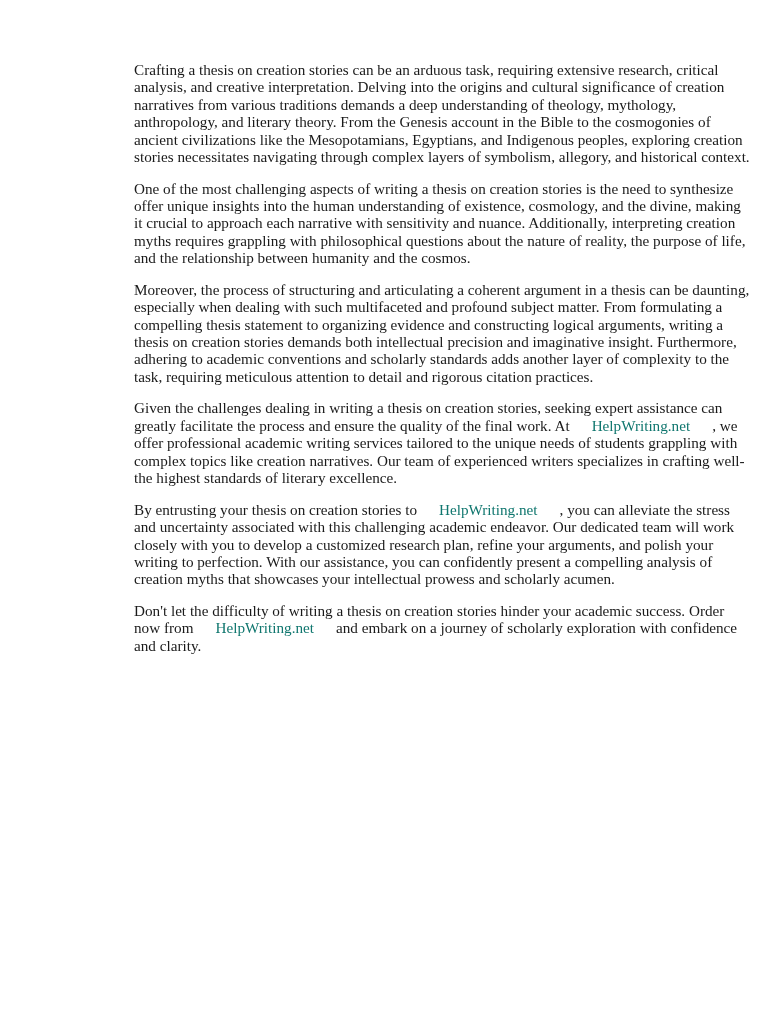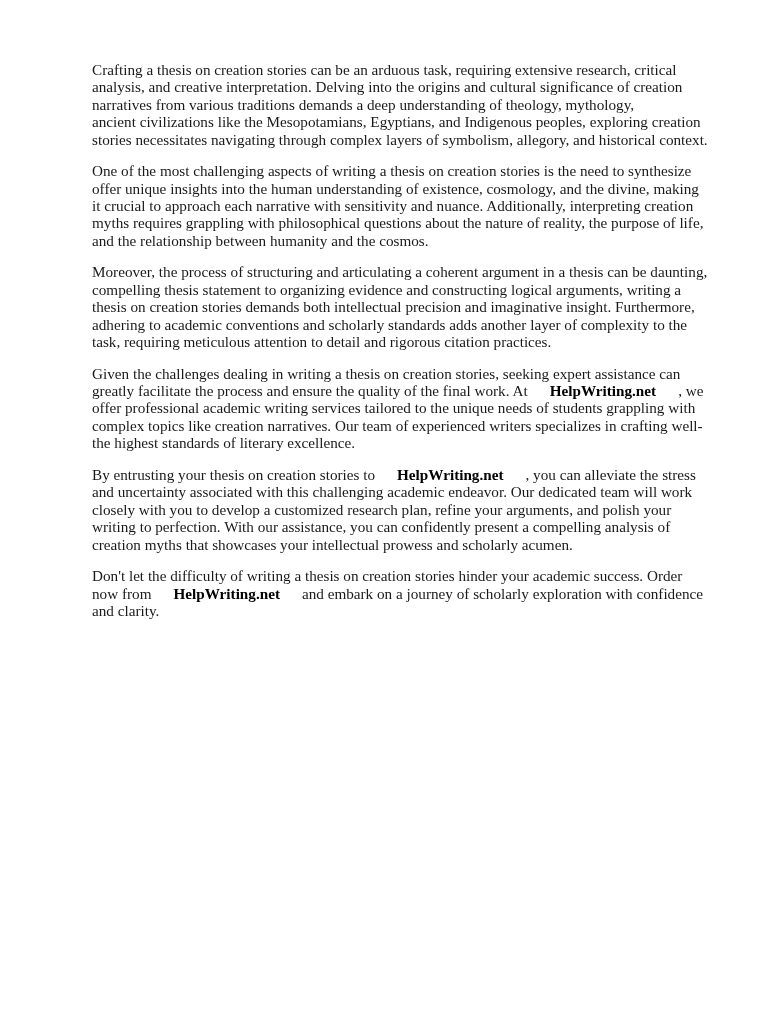--- a/index.html
+++ b/index.html
@@ -1,46 +1,48 @@
 <!DOCTYPE html>
 <html><head>
 <meta charset="utf-8">
 <style>
   html, body { margin:0; padding:0; background:#ffffff; }
   body { width:768px; height:1024px; position:relative; overflow:hidden; }
   .page { position:absolute; left:92px; top:61px; width:640px;
     font-family:"Liberation Serif", serif; font-size:15.2px; color:#1a1a1a; line-height:17.4px; }
   .para { margin:0 0 14.2px 0; }
-  .line { display:block; white-space:nowrap; }
-  .link { color:#000000; font-weight:bold; text-decoration:none; }
+  .line { display:block; white-space:nowrap;margin-left:42px; }
+  .link { color:#0f766e; font-weight:normal; text-decoration:none; }
   .gap-a { display:inline-block; width:22px; }
 </style>
 </head>
 <body>
 
 <div class="page">
 
   <p class="para">
     <span class="line">Crafting a thesis on creation stories can be an arduous task, requiring extensive research, critical</span>
     <span class="line">analysis, and creative interpretation. Delving into the origins and cultural significance of creation</span>
     <span class="line">narratives from various traditions demands a deep understanding of theology, mythology,</span>
+    <span class="line">anthropology, and literary theory. From the Genesis account in the Bible to the cosmogonies of</span>
     <span class="line">ancient civilizations like the Mesopotamians, Egyptians, and Indigenous peoples, exploring creation</span>
     <span class="line">stories necessitates navigating through complex layers of symbolism, allegory, and historical context.</span>
   </p>
 
   <p class="para">
     <span class="line">One of the most challenging aspects of writing a thesis on creation stories is the need to synthesize</span>
     <span class="line">offer unique insights into the human understanding of existence, cosmology, and the divine, making</span>
     <span class="line">it crucial to approach each narrative with sensitivity and nuance. Additionally, interpreting creation</span>
     <span class="line">myths requires grappling with philosophical questions about the nature of reality, the purpose of life,</span>
     <span class="line">and the relationship between humanity and the cosmos.</span>
   </p>
 
   <p class="para">
     <span class="line">Moreover, the process of structuring and articulating a coherent argument in a thesis can be daunting,</span>
+    <span class="line">especially when dealing with such multifaceted and profound subject matter. From formulating a</span>
     <span class="line">compelling thesis statement to organizing evidence and constructing logical arguments, writing a</span>
     <span class="line">thesis on creation stories demands both intellectual precision and imaginative insight. Furthermore,</span>
     <span class="line">adhering to academic conventions and scholarly standards adds another layer of complexity to the</span>
     <span class="line">task, requiring meticulous attention to detail and rigorous citation practices.</span>
   </p>
 
   <p class="para">
     <span class="line">Given the challenges dealing in writing a thesis on creation stories, seeking expert assistance can</span>
     <span class="line"><span>greatly facilitate the process and ensure the quality of the final work. At</span><span class="gap-a"></span><a class="link" href="#">HelpWriting.net</a><span class="gap-a"></span><span>, we</span></span>
     <span class="line">offer professional academic writing services tailored to the unique needs of students grappling with</span>

